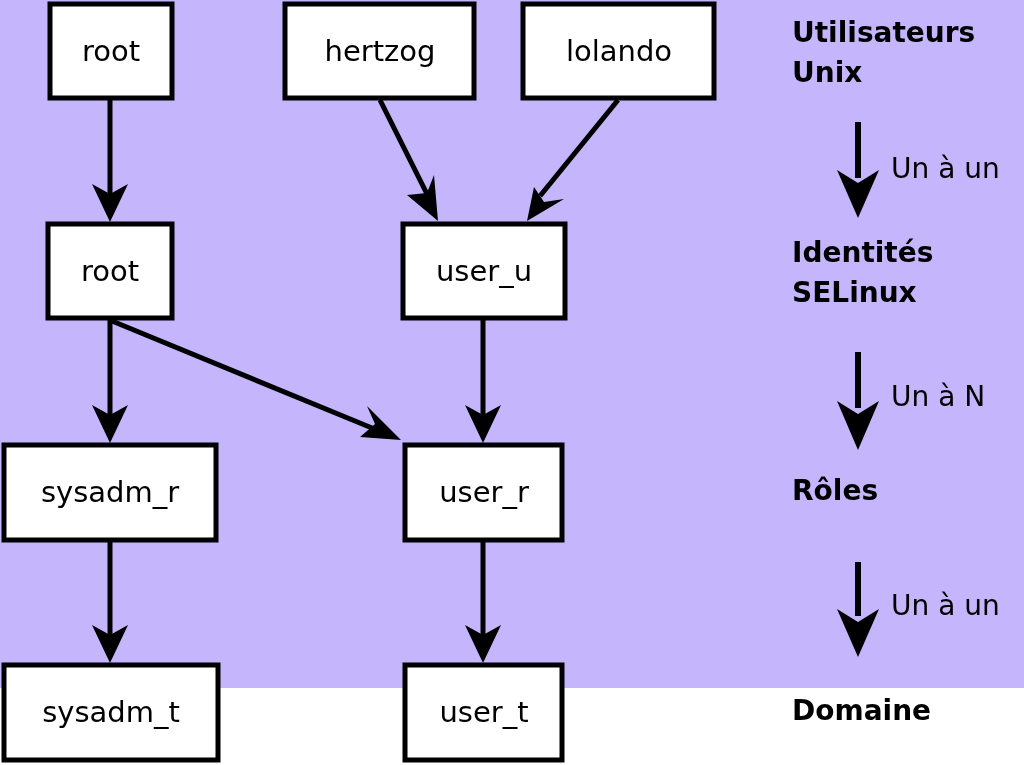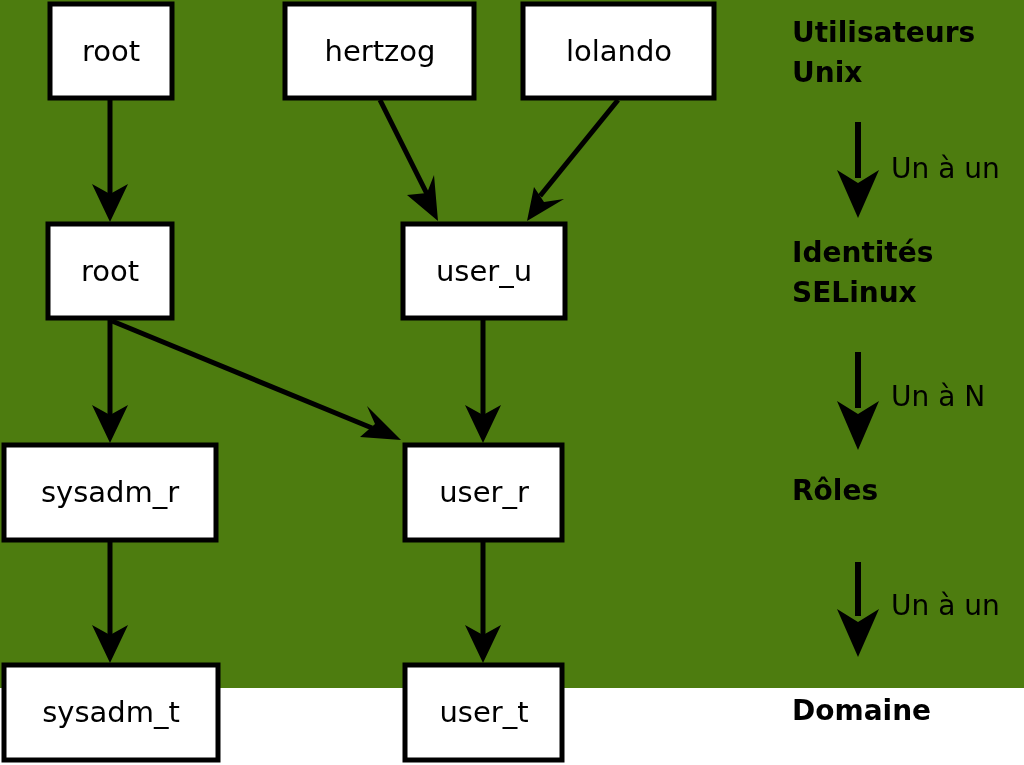--- a/index.html
+++ b/index.html
@@ -10,21 +10,21 @@
   body {
     width: 1024px;
     height: 765px;
     overflow: hidden;
     font-family: "DejaVu Sans", sans-serif;
   }
   #diagram-root {
     position: relative;
     width: 1024px;
     height: 688px;
-    background: #4d7c0f;
+    background: #c4b5fd;
   }
   svg#diagram-svg {
     position: absolute;
     top: 0;
     left: 0;
     width: 1024px;
     height: 765px;
     display: block;
   }
   .node-box {

